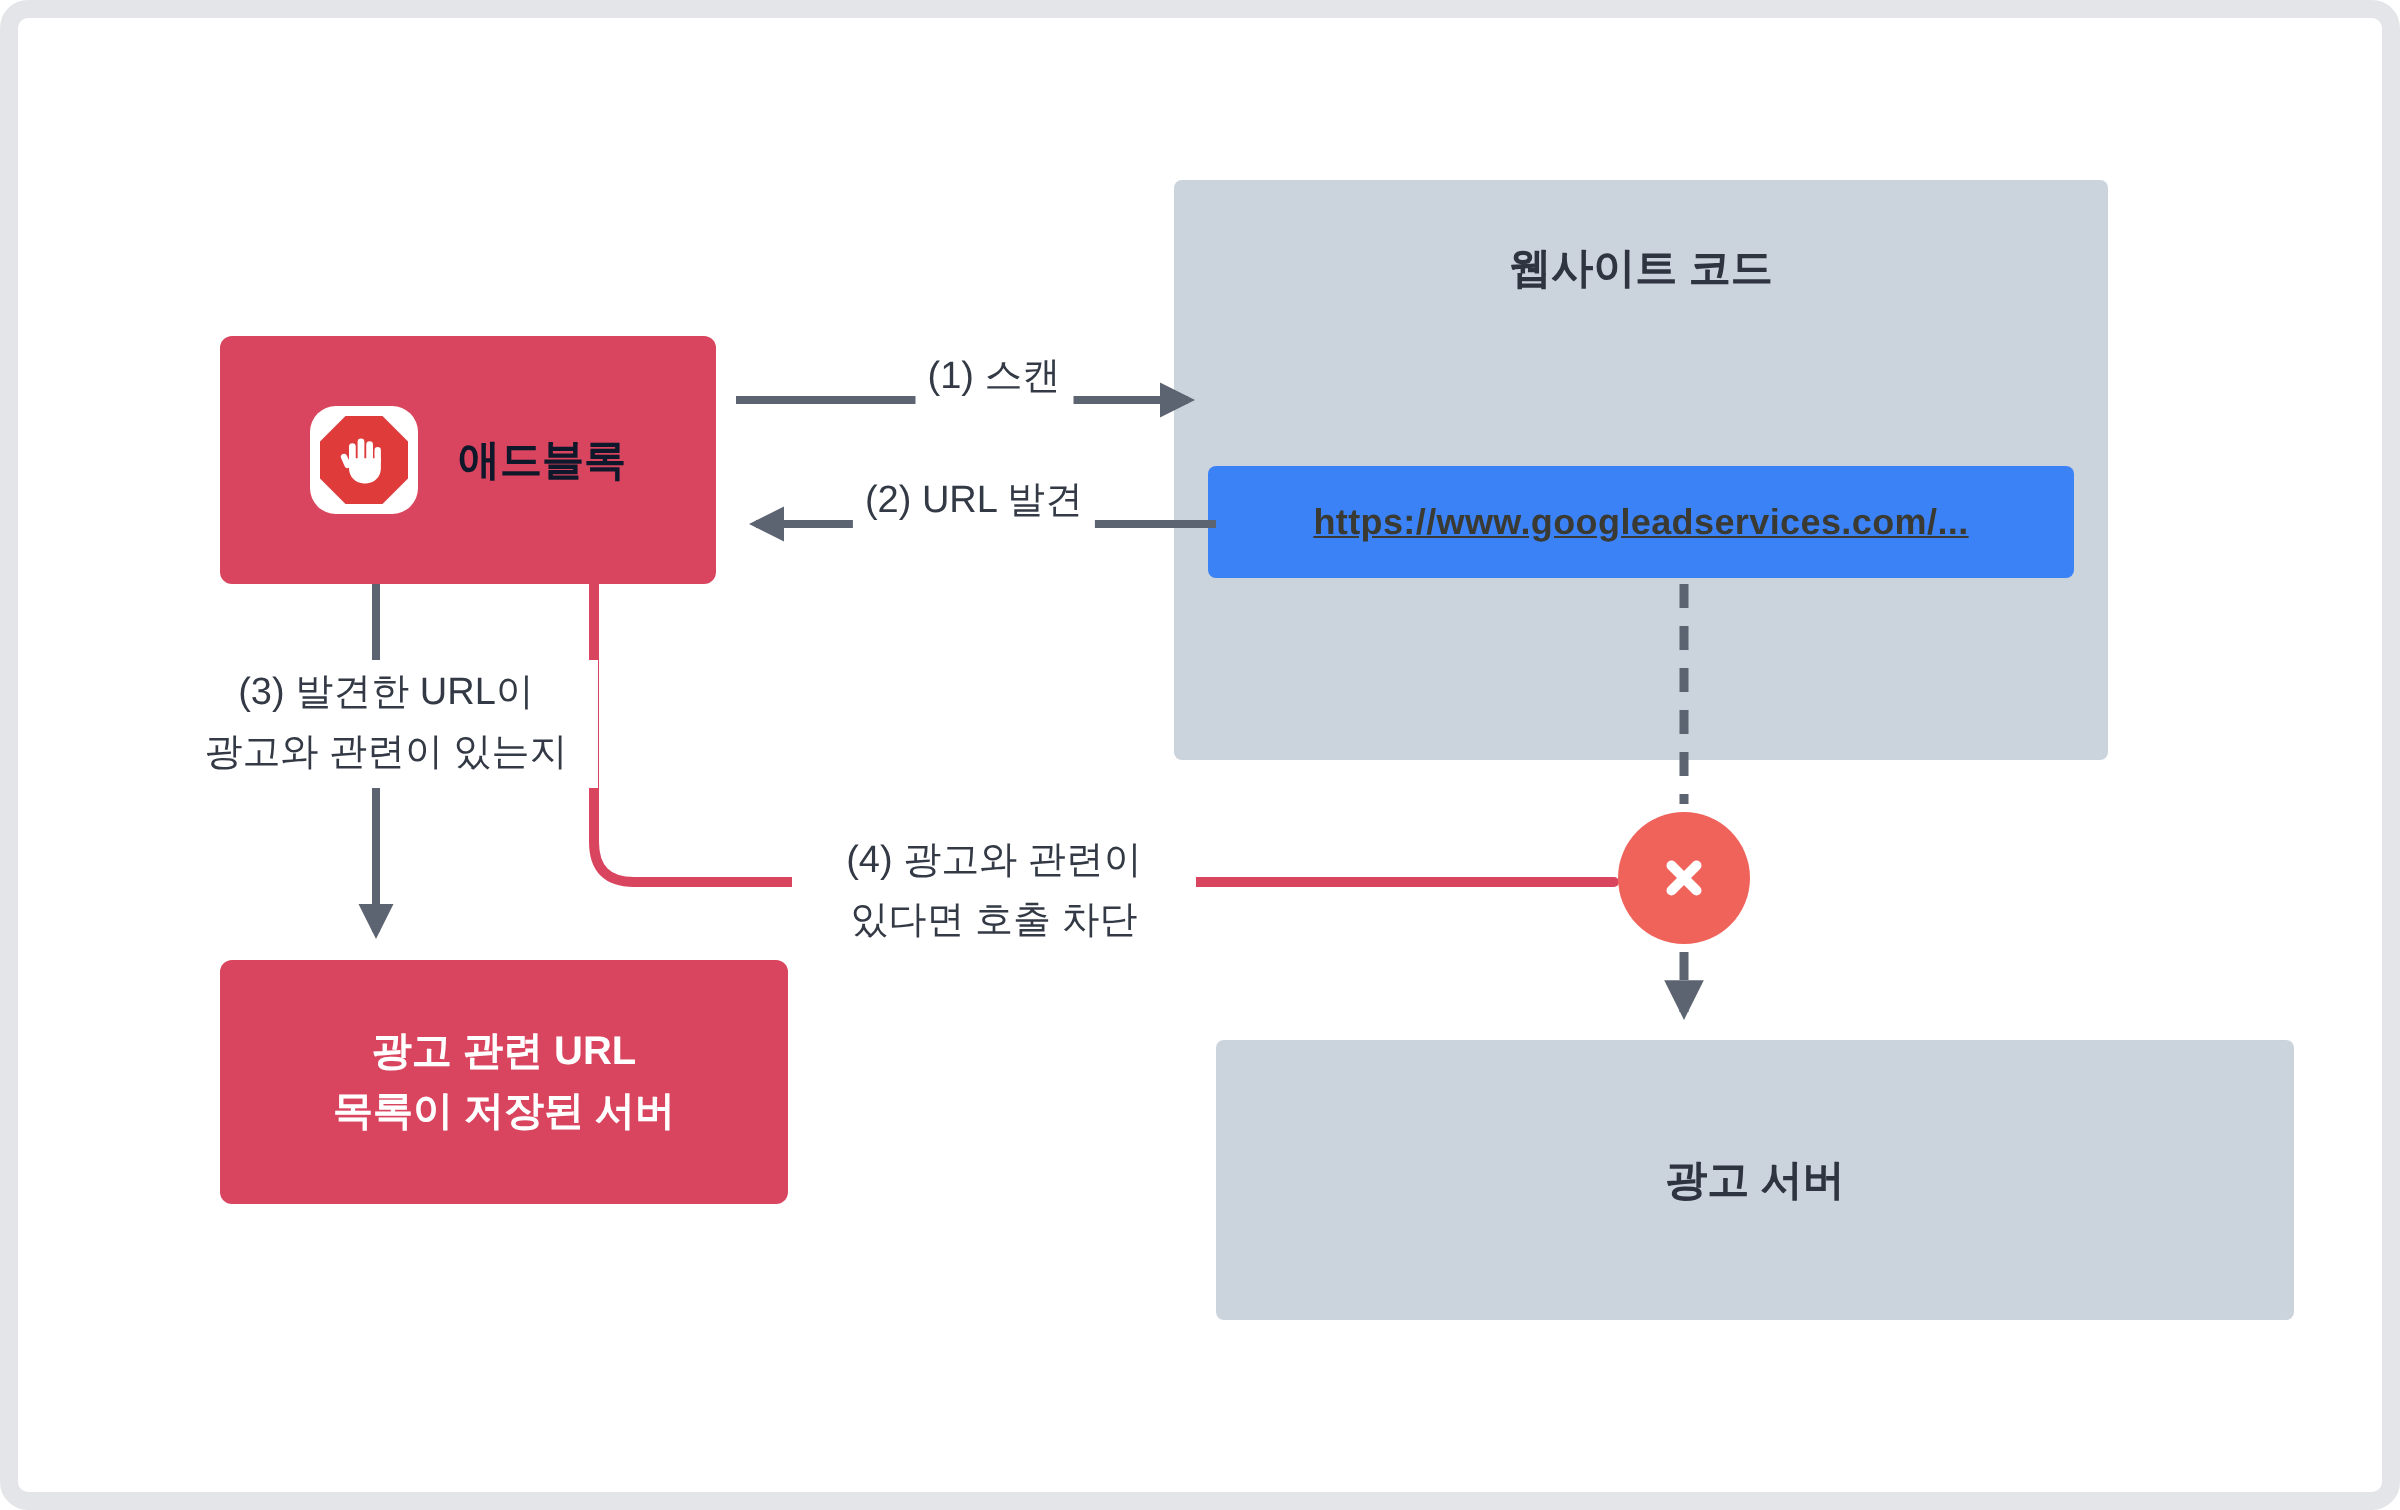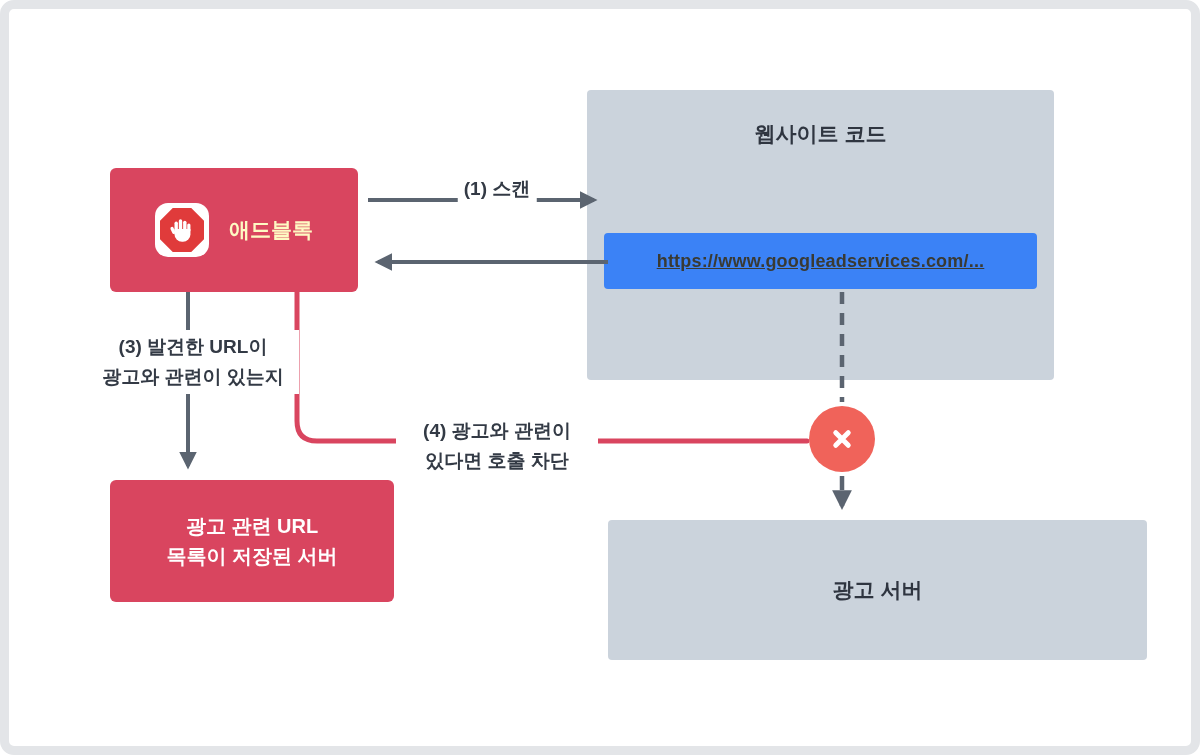--- a/index.html
+++ b/index.html
@@ -13,38 +13,38 @@
 
   .website-box{left:587px;top:90px;width:467px;height:290px;}
   .website-title{position:absolute;left:0;top:30px;width:100%;text-align:center;
     font-size:21px;font-weight:700;color:#2f3540;}
 
   .url-chip{position:absolute;left:17px;top:143px;width:433px;height:56px;background:#3b82f6;
     border-radius:4px;display:flex;align-items:center;justify-content:center;}
   .url-text{font-size:18px;font-weight:700;color:#3a3a33;text-decoration:underline;letter-spacing:.2px;}
 
   .adblock-box{left:110px;top:168px;width:248px;height:124px;display:flex;align-items:center;justify-content:center;gap:20px;}
-  .adblock-label{color:#fef9c3;font-size:21px;font-weight:700;}
+  .adblock-label{color:#0f172a;font-size:21px;font-weight:700;}
 
   .stopsign-wrap{width:54px;height:54px;background:#ffffff;border-radius:13px;display:flex;align-items:center;justify-content:center;}
   .octagon{width:44px;height:44px;background:#e03b3b;
     clip-path:polygon(29% 0,71% 0,100% 29%,100% 71%,71% 100%,29% 100%,0 71%,0 29%);
     display:flex;align-items:center;justify-content:center;}
   .octagon svg{width:30px;height:30px;display:block;}
 
   .list-server-box{left:110px;top:480px;width:284px;height:122px;display:flex;flex-direction:column;
     align-items:center;justify-content:center;gap:6px;}
   .list-server-box div{color:#ffffff;font-size:20px;font-weight:700;line-height:1.2;}
 
   .adserver-box{left:608px;top:520px;width:539px;height:140px;display:flex;align-items:center;justify-content:center;}
   .adserver-label{font-size:21px;font-weight:700;color:#2f3540;}
 
   .connectors{position:absolute;left:0;top:0;width:1200px;height:755px;z-index:10;pointer-events:none;}
 
-  .step-label{position:absolute;z-index:20;background:#ffffff;color:#333a45;font-size:19px;font-weight:700;
+  .step-label{position:absolute;z-index:20;background:#ffffff;color:#333a45;font-size:19px;font-weight:400;
     text-align:center;line-height:30px;padding:2px 6px;transform:translateX(-50%);}
   .step1-label{left:497px;top:172px;}
   .step2-label{left:487px;top:234px;}
   .step3-label{left:193px;top:330px;width:200px;}
   .step4-label{left:497px;top:414px;width:190px;}
 
   .x-circle{position:absolute;left:809px;top:406px;width:66px;height:66px;border-radius:50%;
     background:#f0635a;display:flex;align-items:center;justify-content:center;z-index:30;}
   .x-circle svg{width:30px;height:30px;display:block;}
 </style>
@@ -101,20 +101,21 @@
     <line x1="188" y1="292" x2="188" y2="466" stroke="#5b6470" stroke-width="4" marker-end="url(#ah)"></line>
 
     <line x1="842" y1="292" x2="842" y2="402" stroke="#5b6470" stroke-width="4.5" stroke-dasharray="12 9"></line>
 
     <line x1="842" y1="476" x2="842" y2="506" stroke="#5b6470" stroke-width="4.5" stroke-dasharray="14 9" marker-end="url(#ah)"></line>
 
     <path d="M297 292 L297 421 Q297 441 317 441 L807 441" fill="none" stroke="#d9455f" stroke-width="5" stroke-linecap="round"></path>
   </svg>
 
   <div class="step-label step1-label">(1) 스캔</div>
+  <div class="step-label step2-label">(2) URL 발견</div>
   <div class="step-label step3-label">
     <div>(3) 발견한 URL이</div>
     <div>광고와 관련이 있는지</div>
   </div>
   <div class="step-label step4-label">
     <div>(4) 광고와 관련이</div>
     <div>있다면 호출 차단</div>
   </div>
 
   <div class="x-circle">

